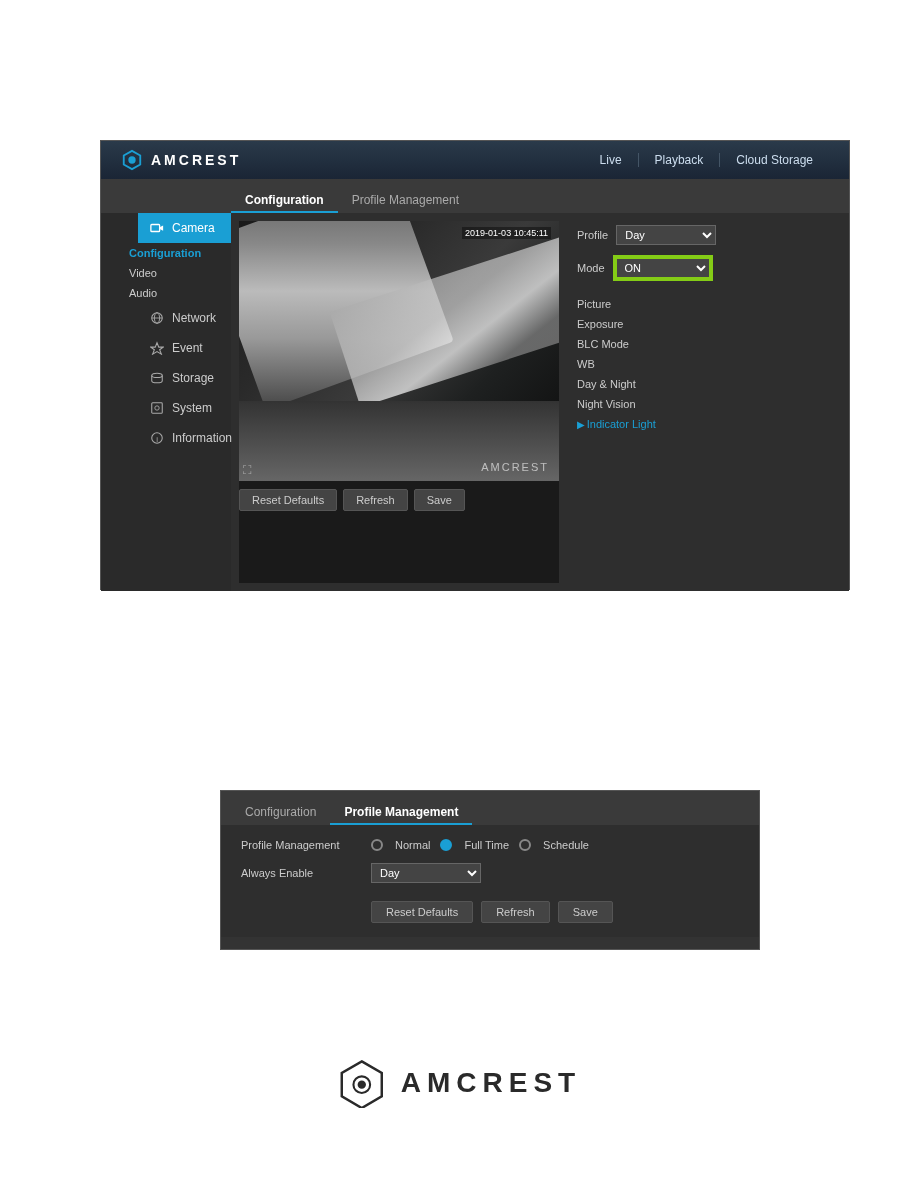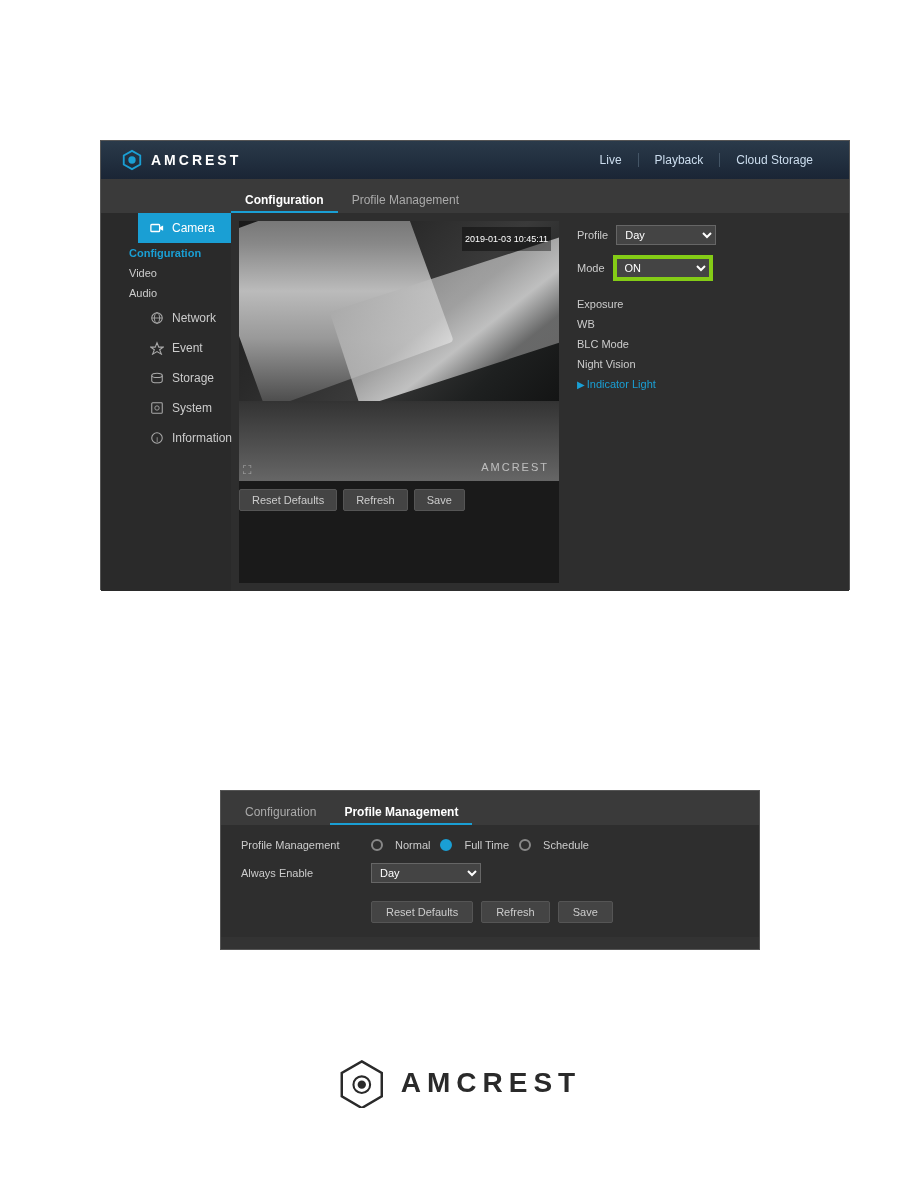--- a/index.html
+++ b/index.html
@@ -142,21 +142,21 @@
       position: relative;
       overflow: hidden;
     }
     .video-timestamp {
       position: absolute;
       top: 6px;
       right: 8px;
       color: #fff;
       font-size: 9px;
       background: rgba(0,0,0,0.4);
-      padding: 7px 3px;
+      padding: 1px 3px;
     }
     .video-watermark {
       position: absolute;
       bottom: 8px;
       right: 10px;
       color: rgba(255,255,255,0.6);
       font-size: 11px;
       letter-spacing: 2px;
     }
     .video-expand {
@@ -471,23 +471,25 @@
           </select>
         </div>
         <div class="mode-row">
           <span class="mode-label">Mode</span>
           <select class="mode-select">
             <option>ON</option>
             <option>OFF</option>
           </select>
         </div>
         <div class="settings-list">
+          <span class="settings-list-item">Picture</span>
           <span class="settings-list-item">Exposure</span>
+          <span class="settings-list-item">BLC Mode</span>
           <span class="settings-list-item">WB</span>
-          <span class="settings-list-item">BLC Mode</span>
+          <span class="settings-list-item">Day &amp; Night</span>
           <span class="settings-list-item">Night Vision</span>
           <span class="settings-list-item active-item"><span class="indicator-arrow">▶</span>Indicator Light</span>
         </div>
       </div>
 
     </div>
   </div>
 </div>
 
 <div class="screenshot-bottom">

